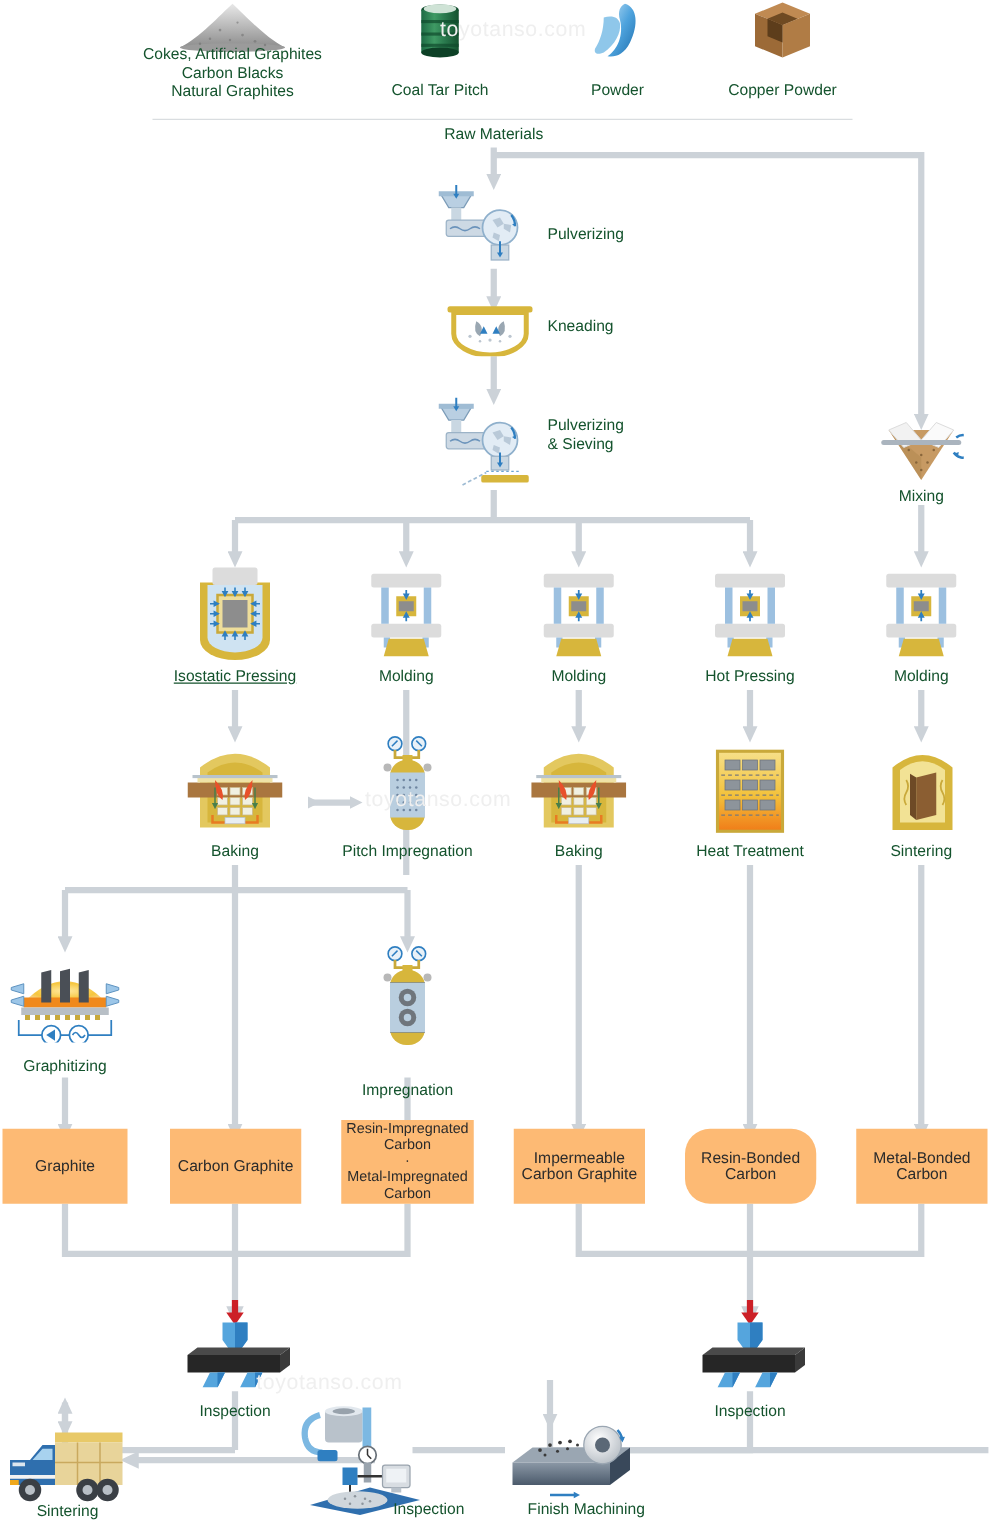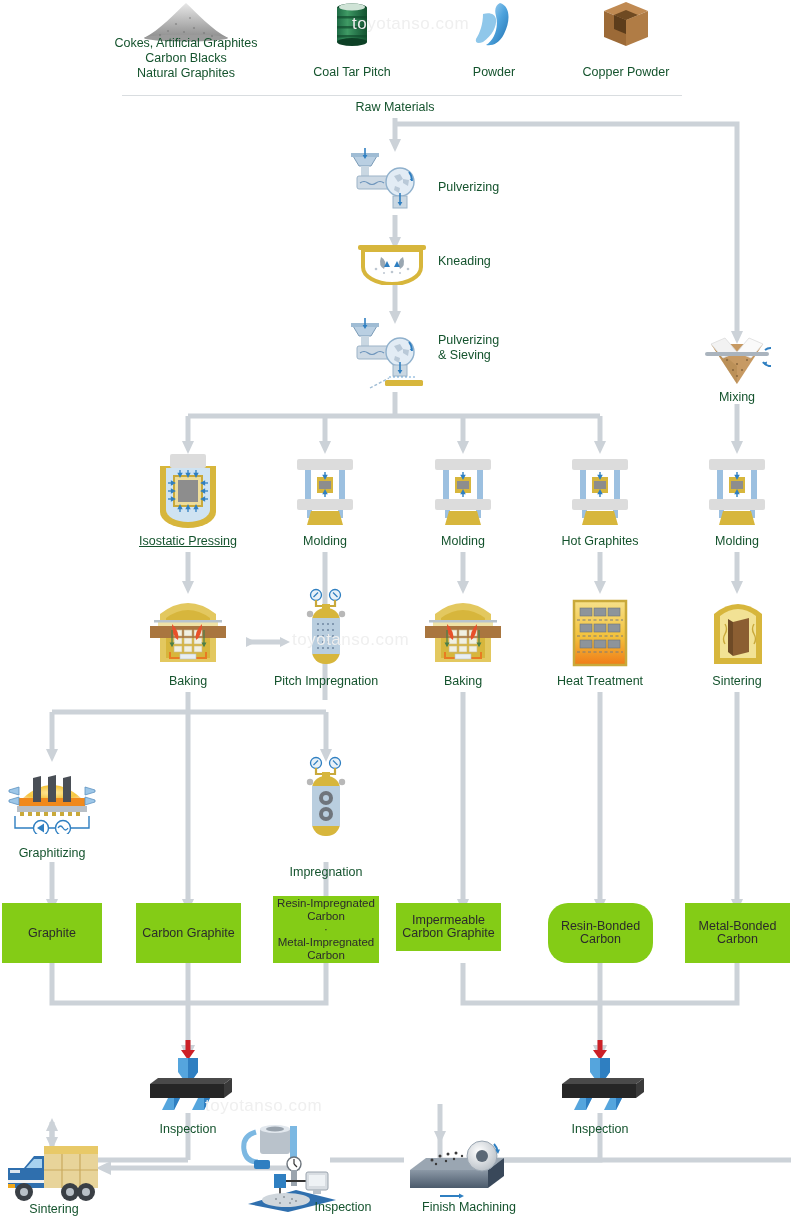--- a/index.html
+++ b/index.html
@@ -2,21 +2,21 @@
 <html><head>
 <meta charset="utf-8">
 <style>
   html,body{margin:0;padding:0;background:#ffffff;}
   body{font-family:"Liberation Sans","DejaVu Sans",sans-serif;color:#231f20;}
   #stage{position:relative;width:791px;height:1222px;overflow:hidden;background:#fff;}
   #wires{position:absolute;left:0;top:0;width:791px;height:1222px;pointer-events:none;}
   .node{position:absolute;}
   .lbl{position:absolute;font-size:12.5px;line-height:15px;color:#14532d;text-align:center;white-space:pre;}
   .lbl.left{text-align:left;white-space:pre;}
-  .prod{position:absolute;background:#84cc16;display:flex;align-items:center;justify-content:center;
+  .prod{position:absolute;background:#fdba74;display:flex;align-items:center;justify-content:center;
         text-align:center;font-size:11.5px;line-height:13px;color:#2b2b2b;white-space:pre;}
   .prod.big{font-size:12.5px;}
   .wm{position:absolute;color:#efefef;font-size:17px;letter-spacing:.5px;font-family:Liberation Sans, sans-serif;}
   .hr{position:absolute;height:1px;background:#d9dde0;}
 </style>
 </head>
 <body>
 
 <div id="stage">
 
@@ -358,21 +358,21 @@
         <path d="M32,17 L32,22"></path>
           <path d="M32,23.5 l-1.6,-3 3.2,0 Z"></path>
         <path d="M32,42 L32,37"></path>
           <path d="M32,35.5 l-1.6,3 3.2,0 Z"></path>
       </g>
       <rect x="14" y="55" width="5" height="8" fill="#9cc0e0"></rect>
       <rect x="45" y="55" width="5" height="8" fill="#9cc0e0"></rect>
       <path d="M18,56 L46,56 L50,70 L14,70 Z" fill="#d7b63c"></path>
     </svg>
   </div>
-  <div class="lbl" style="left:545px;top:534px;width:110px;">Hot Graphites</div>
+  <div class="lbl" style="left:545px;top:534px;width:110px;">Hot Pressing</div>
 
   <div class="node" style="left:705px;top:455px;width:64px;height:74px;">
     <svg viewBox="0 0 64 74" width="64" height="74">
       <rect x="4" y="4" width="56" height="11" rx="2" fill="#dcdcdc"></rect>
       <rect x="4" y="44" width="56" height="11" rx="2" fill="#dcdcdc"></rect>
       <rect x="12" y="15" width="6" height="29" fill="#9cc0e0"></rect>
       <rect x="46" y="15" width="6" height="29" fill="#9cc0e0"></rect>
       <rect x="24" y="22" width="16" height="16" fill="#d7b63c"></rect>
       <rect x="26" y="26" width="12" height="8" fill="#8d8d8d"></rect>
       <g stroke="#2f7fc1" stroke-width="1.4" fill="#2f7fc1">
@@ -603,21 +603,21 @@
   <div class="prod big" style="left:136px;top:903px;width:105px;height:60px;">
     <span>Carbon Graphite</span>
   </div>
   <div class="prod" style="left:273px;top:896px;width:106px;height:67px;">
     <span>Resin-Impregnated
 Carbon
 ·
 Metal-Impregnated
 Carbon</span>
   </div>
-  <div class="prod big" style="left:396px;top:903px;width:105px;height:48px;">
+  <div class="prod big" style="left:411px;top:903px;width:105px;height:60px;">
     <span>Impermeable
 Carbon Graphite</span>
   </div>
   <div class="prod big" style="left:548px;top:903px;width:105px;height:60px;border-radius:20px;">
     <span>Resin-Bonded
 Carbon</span>
   </div>
   <div class="prod big" style="left:685px;top:903px;width:105px;height:60px;">
     <span>Metal-Bonded
 Carbon</span>

